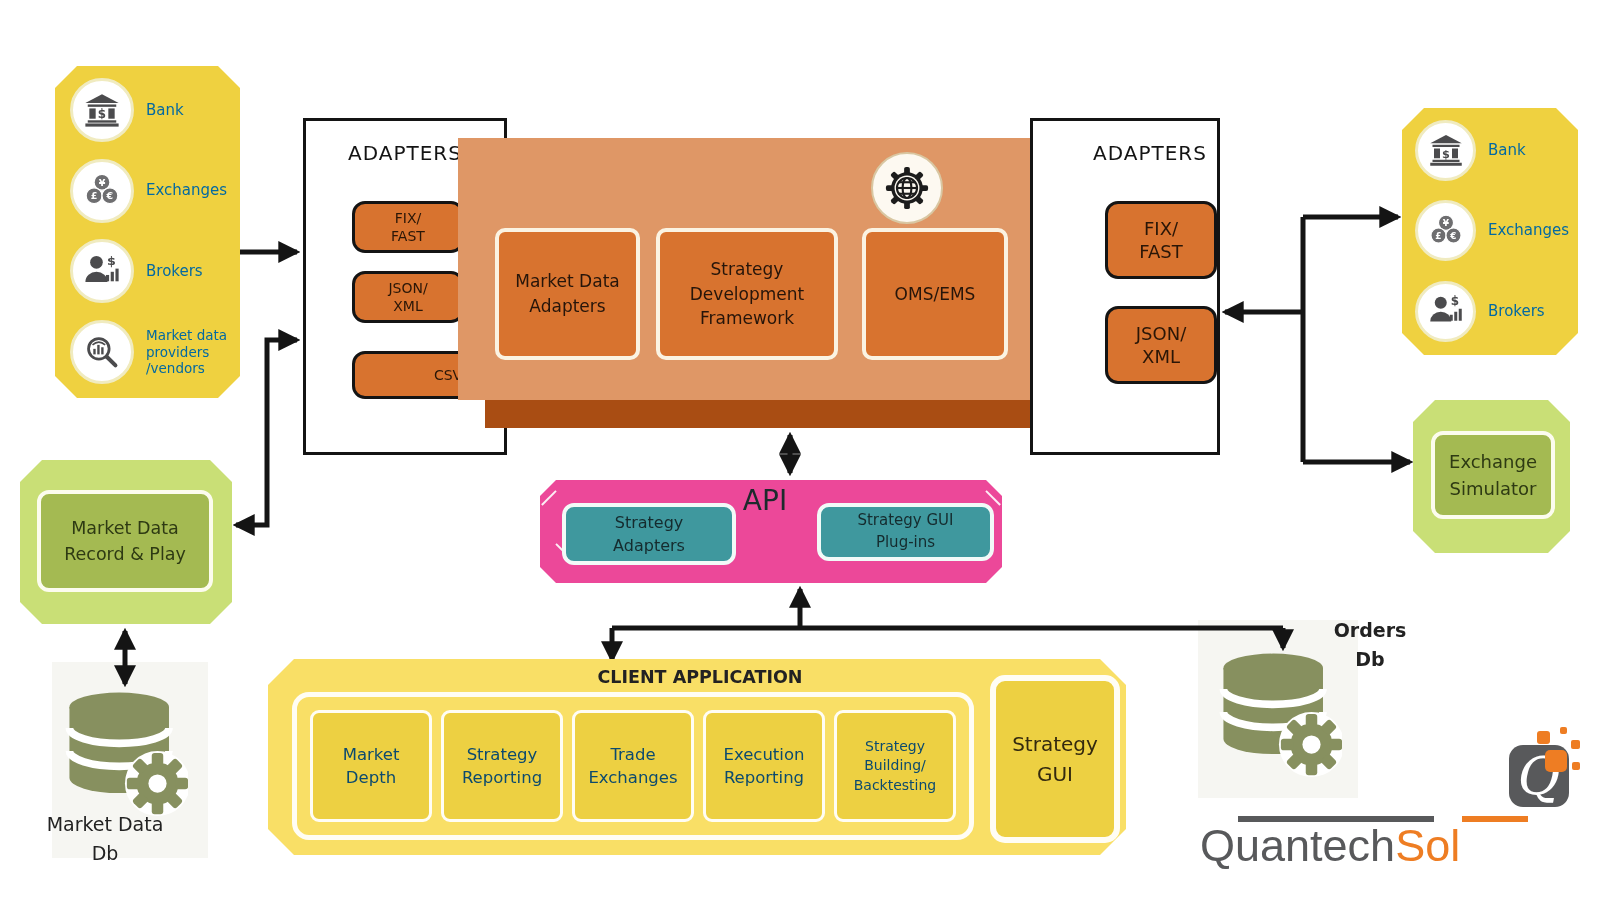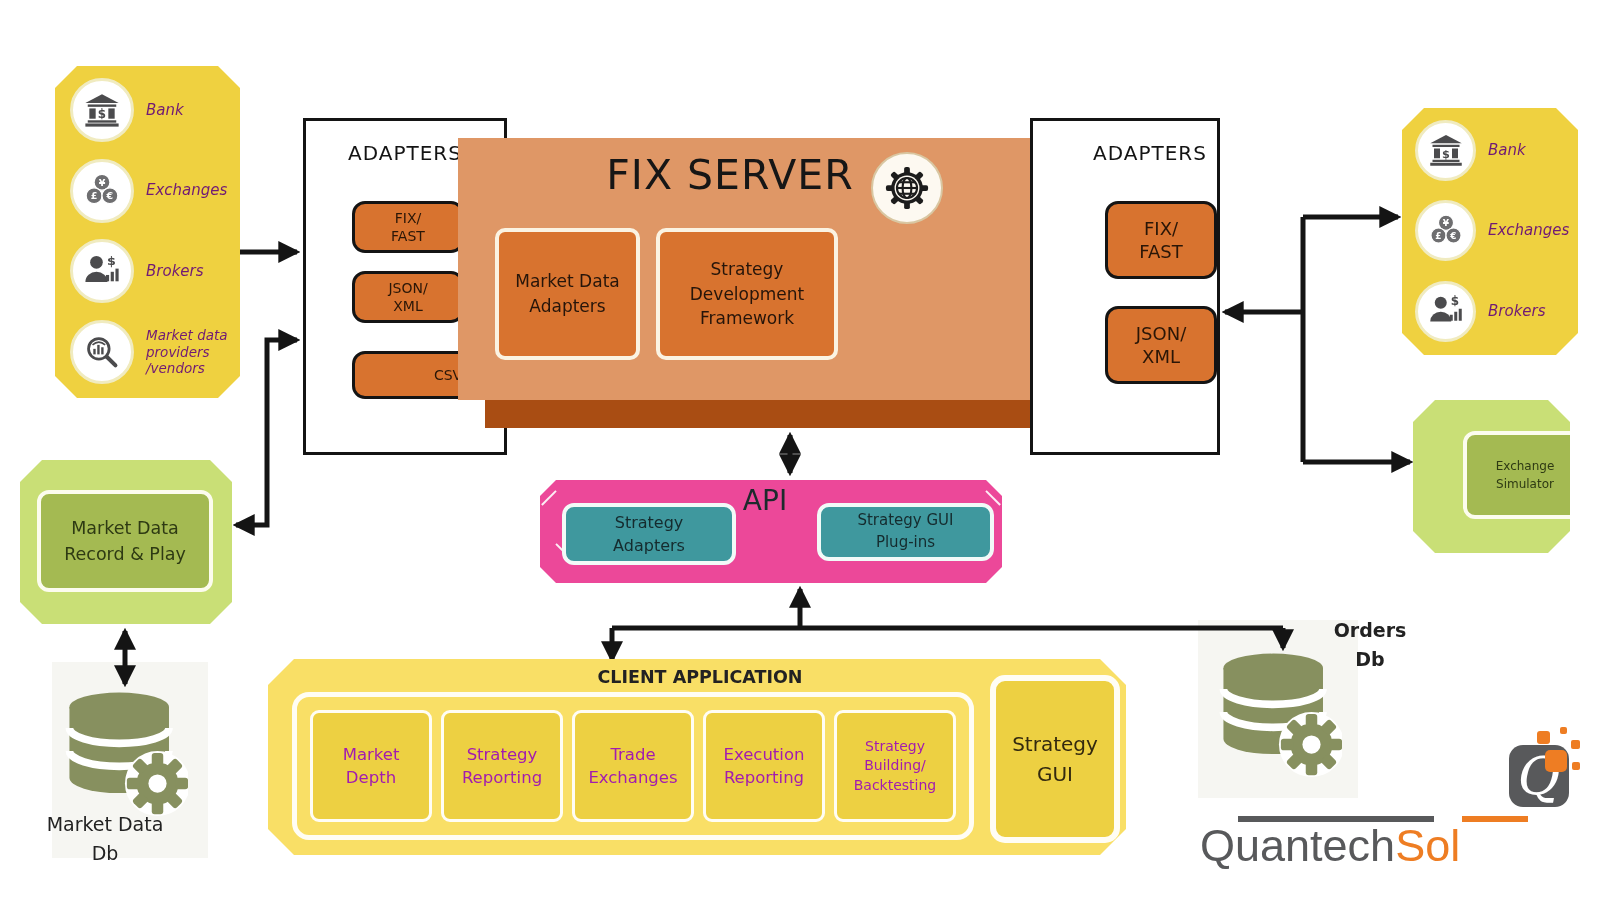--- a/index.html
+++ b/index.html
@@ -10,21 +10,21 @@
   .ctr{display:flex;align-items:center;justify-content:center;text-align:center;}
 
   
   .ybox{background:#EFD140;}
   .cut22{clip-path:polygon(22px 0,calc(100% - 22px) 0,100% 22px,100% calc(100% - 22px),calc(100% - 22px) 100%,22px 100%,0 calc(100% - 22px),0 22px);}
   .cut26{clip-path:polygon(26px 0,calc(100% - 26px) 0,100% 26px,100% calc(100% - 26px),calc(100% - 26px) 100%,26px 100%,0 calc(100% - 26px),0 26px);}
   .cut16{clip-path:polygon(16px 0,calc(100% - 16px) 0,100% 16px,100% calc(100% - 16px),calc(100% - 16px) 100%,16px 100%,0 calc(100% - 16px),0 16px);}
   .srcrow{display:flex;align-items:center;gap:12px;height:62px;padding-left:15px;}
   .iconcirc{width:58px;height:58px;min-width:58px;border-radius:50%;background:#fff;border:3px solid #F0EBC0;
             display:flex;align-items:center;justify-content:center;}
-  .srclbl{font-size:15px;color:#701a75;line-height:1.25;font-style:italic;}
+  .srclbl{font-size:15px;color:#0369a1;line-height:1.25;}
 
   
   .adframe{background:#fff;border:3px solid #141414;}
   .adtitle{font-size:20px;letter-spacing:1px;color:#141414;text-align:center;}
   .adbtn{position:absolute;background:#D8732F;border:3px solid #141414;border-radius:13px;
          color:#2a1607;font-size:14px;line-height:1.3;}
 
   
   .fixshadow{background:#A94D13;}
   .fixmain{background:#DF9766;}
@@ -43,21 +43,21 @@
 
   
   .gbox{background:#C9DF76;}
   .gmod{position:absolute;background:#A4BA52;border:4px solid #FCFCEE;border-radius:12px;
         color:#2e3a13;font-size:17.5px;line-height:1.5;}
 
   
   .clientbox{background:#F9DF66;}
   .clienttitle{font-size:17.5px;font-weight:600;color:#222;}
   .groupframe{position:absolute;border:5px solid #FFFDF4;border-radius:17px;display:flex;gap:9px;padding:13px;box-sizing:border-box;}
-  .ymod{background:#EDD042;border:3px solid #FFFDF4;border-radius:9px;color:#a21caf;
+  .ymod{background:#EDD042;border:3px solid #FFFDF4;border-radius:9px;color:#0c4a6e;
         font-size:16.5px;line-height:1.4;flex:1;display:flex;align-items:center;justify-content:center;text-align:center;}
   .guibox{position:absolute;background:#EDD042;border:6px solid #FFFDF4;border-radius:15px;color:#33290f;font-size:20px;line-height:1.5;}
 
   .dblbl{font-size:19px;color:#222;text-align:center;line-height:1.5;}
   .hatch{background:#F6F6F2;}
 
   
   .qmark{background:#58595B;border-radius:14px;}
   .qletter{width:100%;height:100%;display:flex;align-items:center;justify-content:center;
            font-family:"DejaVu Serif","Liberation Serif",serif;font-style:italic;font-size:52px;color:#fff;}
@@ -164,21 +164,20 @@
     <div class="adtitle" style="margin-top:20px;">ADAPTERS</div>
     <div class="adbtn ctr pre" style="left:46px;top:80px;width:106px;height:46px;">FIX/
 FAST</div>
     <div class="adbtn ctr pre" style="left:46px;top:150px;width:106px;height:46px;">JSON/
 XML</div>
     <div class="adbtn ctr pre" style="left:46px;top:230px;width:106px;height:42px;padding-left:40px;">CSV</div>
   </div>
 
   <div class="abs fixshadow" style="left:485px;top:163px;width:607px;height:265px;"></div>
   <div class="abs fixmain" style="left:458px;top:138px;width:607px;height:262px;">
-    <div class="abs fixtitle" style="left:272px;top:13px;transform:translateX(-50%);">FIX SERVER</div>
     <div class="gearcirc" style="left:413px;top:14px;">
       <svg width="46" height="46" viewBox="0 0 48 48">
         <g fill="#1c1c1c">
           <rect x="21" y="2" width="6" height="9" rx="2"></rect>
           <rect x="21" y="2" width="6" height="9" rx="2" transform="rotate(45 24 24)"></rect>
           <rect x="21" y="2" width="6" height="9" rx="2" transform="rotate(90 24 24)"></rect>
           <rect x="21" y="2" width="6" height="9" rx="2" transform="rotate(135 24 24)"></rect>
           <rect x="21" y="2" width="6" height="9" rx="2" transform="rotate(180 24 24)"></rect>
           <rect x="21" y="2" width="6" height="9" rx="2" transform="rotate(225 24 24)"></rect>
           <rect x="21" y="2" width="6" height="9" rx="2" transform="rotate(270 24 24)"></rect>
@@ -193,20 +192,21 @@
           <line x1="15" y1="18" x2="33" y2="18"></line>
           <line x1="15" y1="30" x2="33" y2="30"></line>
         </g>
       </svg>
     </div>
     <div class="modbox ctr pre" style="left:37px;top:90px;width:137px;height:124px;">Market Data
 Adapters</div>
     <div class="modbox ctr pre" style="left:198px;top:90px;width:174px;height:124px;">Strategy
 Development
 Framework</div>
+    <div class="modbox ctr pre" style="left:404px;top:90px;width:138px;height:124px;">OMS/EMS</div>
   </div>
 
   <div class="abs adframe" style="left:1030px;top:118px;width:190px;height:337px;box-sizing:border-box;">
     <div class="adtitle" style="margin-top:20px;margin-left:50px;">ADAPTERS</div>
     <div class="adbtn ctr pre" style="left:72px;top:80px;width:106px;height:72px;font-size:18px;">FIX/
 FAST</div>
     <div class="adbtn ctr pre" style="left:72px;top:185px;width:106px;height:72px;font-size:18px;">JSON/
 XML</div>
   </div>
 
@@ -251,21 +251,21 @@
               <rect x="41" y="21" width="4" height="16"></rect>
           <text x="36" y="16" font-size="16" font-weight="bold" text-anchor="middle">$</text>
             </g>
           </svg>
       </span>
       <span class="srclbl">Brokers</span>
     </div>
   </div>
 
   <div class="abs gbox cut22" style="left:1413px;top:400px;width:157px;height:153px;">
-    <div class="gmod ctr pre" style="left:18px;top:31px;width:116px;height:80px;font-size:12px;margin-left:32px;">Exchange
+    <div class="gmod ctr pre" style="left:18px;top:31px;width:116px;height:80px;font-size:18px;">Exchange
 Simulator</div>
   </div>
 
   <div class="abs gbox cut22" style="left:20px;top:460px;width:212px;height:164px;">
     <div class="gmod ctr pre" style="left:17px;top:30px;width:168px;height:94px;">Market Data
 Record &amp; Play</div>
   </div>
 
   <div class="abs apibox cut16" style="left:540px;top:480px;width:462px;height:103px;">
     <div class="notch" style="left:6px;top:14px;transform:rotate(-45deg);"></div>

